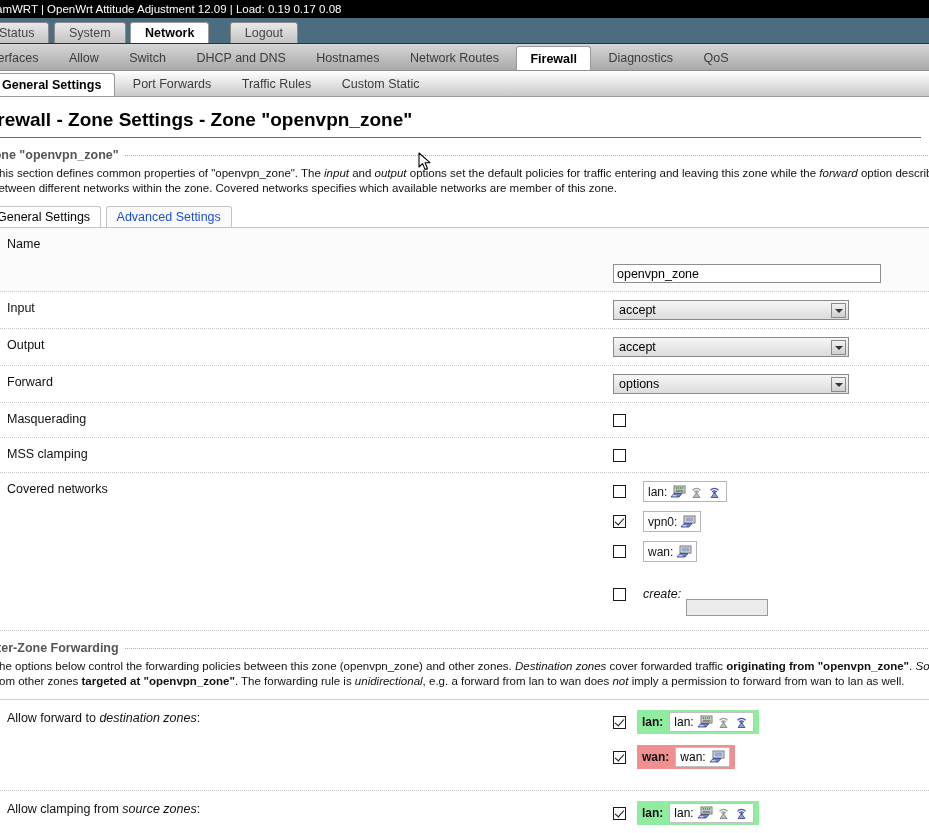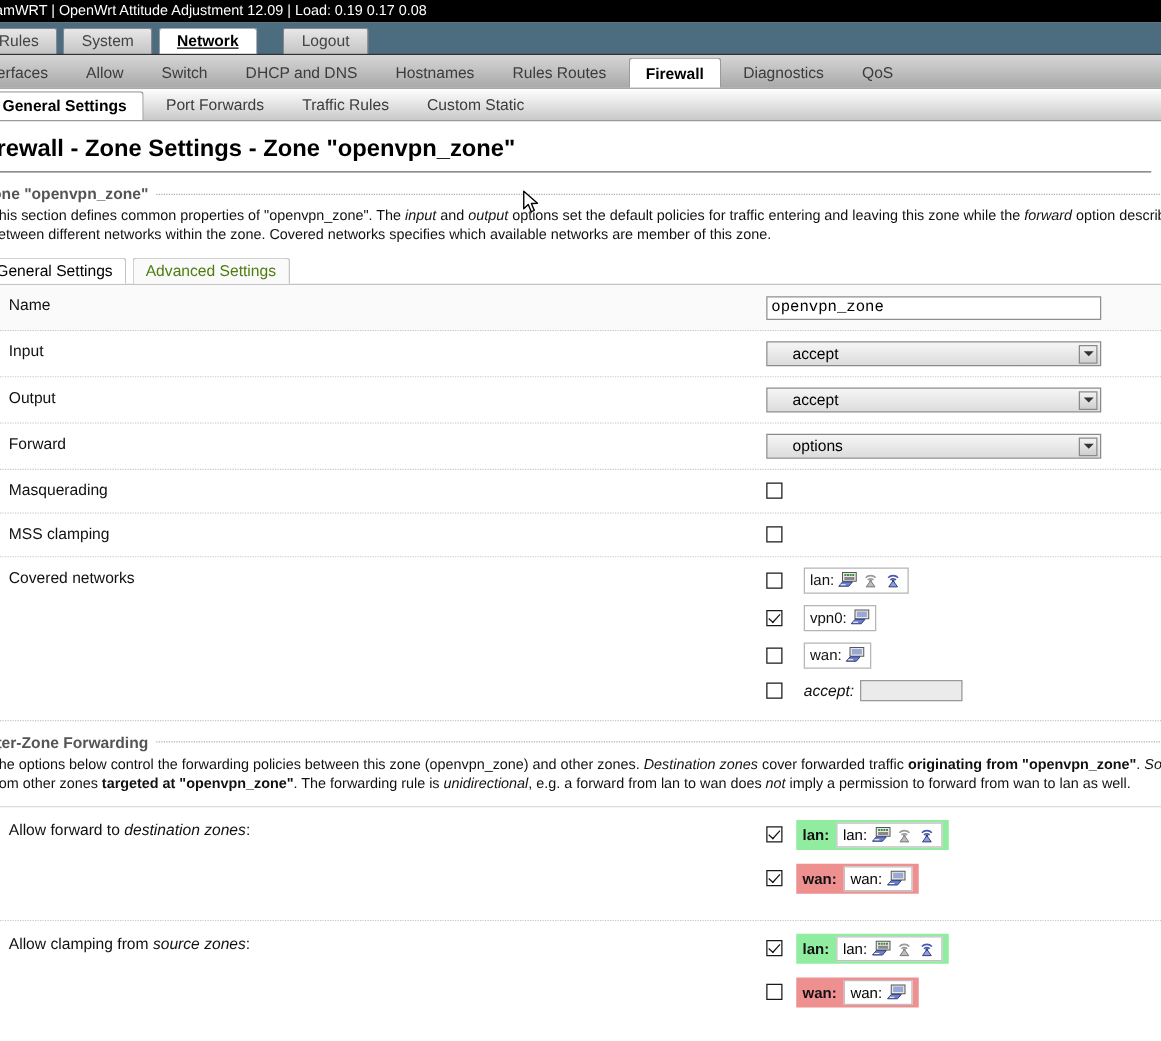--- a/index.html
+++ b/index.html
@@ -46,21 +46,20 @@
     border: 1px solid #8a8a8a;
     border-bottom: none;
     border-radius: 3px 3px 0 0;
     vertical-align: top;
   }
   .mainnav .tab.active {
     background: #fff;
     color: #000;
     font-weight: bold;
     border-color: #9a9a9a;
-    text-decoration: underline;
   }
   .mainnav .tab.first { margin-left: -16px; }
   .mainnav .tab.gap { margin-left: 16px; }
 
   
   .subnav {
     height: 27px;
     background: linear-gradient(to bottom, #d6d6d6, #a9a9a9);
     border-bottom: 1px solid #8f8f8f;
     white-space: nowrap;
@@ -170,21 +169,21 @@
   .cbitabs .t {
     display: inline-block;
     height: 21px;
     line-height: 20px;
     padding: 0 10px;
     font-size: 12.5px;
     border: 1px solid #c4c4c4;
     border-bottom: none;
     border-radius: 3px 3px 0 0;
     background: #fafafa;
-    color: #4d7c0f;
+    color: #1d4ed8;
     vertical-align: top;
   }
   .cbitabs .t.active { background: #fff; color: #000; }
   .cbitabs .t.first { margin-left: -6px; }
 
   
   .formbox { border-left: 1px solid #d2d2d2; border-right: 1px solid #d2d2d2; }
   .row {
     display: flex;
     align-items: flex-start;
@@ -204,40 +203,41 @@
   }
   .row .lbl em { font-style: italic; }
   .row .val { flex: 1 1 auto; }
 
   input.txt {
     width: 268px;
     height: 19px;
     border: 1px solid #8f8f8f;
     background: #fff;
     font-size: 12.5px;
-    font-family: Liberation Mono, monospace;
+    font-family: Liberation Sans, sans-serif;
     padding: 0 3px;
     color: #000;
+    margin-top: 28px;
   }
   input.txt.small {
     width: 82px;
     height: 17px;
     background: #ebebeb;
     border: 1px solid #9a9a9a;
   }
 
   .sel {
-    width: 268px;
+    width: 236px;
     height: 20px;
     border: 1px solid #8a8a8a;
     background: linear-gradient(to bottom, #f6f6f6, #dcdcdc);
     position: relative;
     font-size: 12.5px;
     line-height: 19px;
-    padding-left: 20px;
+    padding-left: 5px;
     color: #000;
   }
   .sel .arrowbox {
     position: absolute;
     right: 2px; top: 2px;
     width: 15px; height: 15px;
     background: linear-gradient(to bottom, #f2f2f2, #cfcfcf);
     border: 1px solid #8a8a8a;
     display: flex; align-items: center; justify-content: center;
   }
@@ -319,33 +319,33 @@
   }
 </style>
 </head>
 <body>
 
 <div class="topbar">
   <span>amWRT | OpenWrt Attitude Adjustment 12.09 | Load: 0.19 0.17 0.08</span>
 </div>
 
 <div class="mainnav">
-  <div class="tab first"><span>Rules</span></div>
+  <div class="tab first"><span>Status</span></div>
   <div class="tab"><span>System</span></div>
   <div class="tab active"><span>Network</span></div>
   <div class="tab gap"><span>Logout</span></div>
 </div>
 
 <div class="subnav">
   <div class="tab first"><span>nterfaces</span></div>
   <div class="tab"><span>Allow</span></div>
   <div class="tab"><span>Switch</span></div>
   <div class="tab"><span>DHCP and DNS</span></div>
   <div class="tab"><span>Hostnames</span></div>
-  <div class="tab"><span>Rules Routes</span></div>
+  <div class="tab"><span>Network Routes</span></div>
   <div class="tab active"><span>Firewall</span></div>
   <div class="tab"><span>Diagnostics</span></div>
   <div class="tab"><span>QoS</span></div>
 </div>
 
 <div class="subnav2">
   <div class="tab active first"><span>General Settings</span></div>
   <div class="tab"><span>Port Forwards</span></div>
   <div class="tab"><span>Traffic Rules</span></div>
   <div class="tab"><span>Custom Static</span></div>
@@ -495,21 +495,21 @@
                   <path d="M2.5 10.8 L6.5 10.8" stroke="#fff" stroke-width="0.9"></path>
                 </svg>
               </span>
             </span>
           </div>
 
           <div class="createrow">
             <span class="cbwrap">
               <span class="cb"></span>
             </span>
-            <span class="createlabel">accept:</span>
+            <span class="createlabel">create:</span>
             <input class="txt small" type="text" value="" style="">
           </div>
 
         </div>
       </div>
 
     </div>
   </fieldset>
 
   <fieldset class="cbi">

